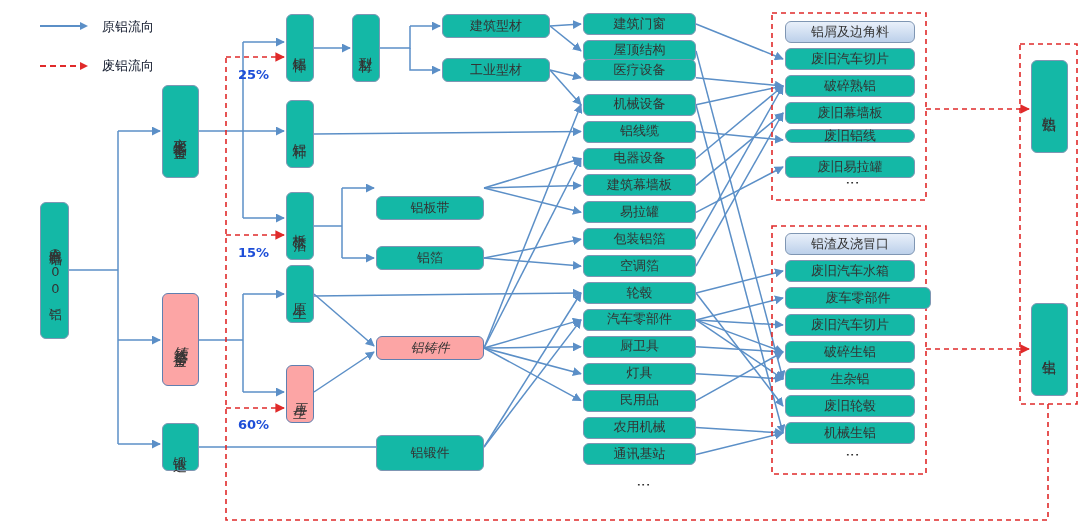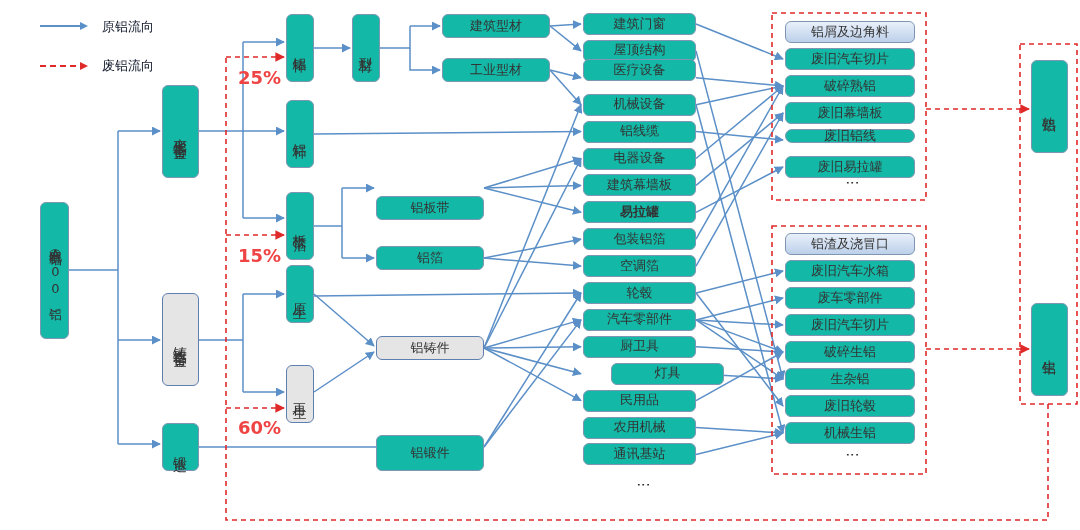--- a/index.html
+++ b/index.html
@@ -3,24 +3,24 @@
 <meta charset="utf-8">
 <style>
   html, body { margin: 0; padding: 0; background: #ffffff; }
   body { width: 1080px; height: 530px; position: relative; overflow: hidden;
          font-family: "DejaVu Sans", "Liberation Sans", sans-serif; color: #333; }
   #diagram { position: absolute; left: 0; top: 0; width: 1080px; height: 530px; }
   .node { position: absolute; box-sizing: border-box; border: 1.6px solid #7f96b3;
           border-radius: 6px; background: #14b8a6; display: flex; align-items: center;
           justify-content: center; font-size: 13px; color: #333; text-align: center; line-height: 1.15; }
   .node.v { writing-mode: vertical-rl; text-orientation: upright; letter-spacing: 2px; font-size: 14px; }
-  .node.filled { background: #e5e5e5; border-color: #5f7fb0; }
+  .node.filled { background: #fca5a5; border-color: #5f7fb0; font-style: italic; }
   .node.header { background: linear-gradient(#e9f0fa, #bcd0ea); font-weight: normal; }
   .dots { position: absolute; font-size: 14px; color: #333; writing-mode: vertical-rl; letter-spacing: -2px; }
-  .pct { position: absolute; color: #ef4444; font-weight: bold; font-size: 18px; }
+  .pct { position: absolute; color: #1d4ed8; font-weight: bold; font-size: 13px; }
   .legend-label { position: absolute; font-size: 13px; color: #0f172a; }
 </style>
 </head>
 <body>
 
 <svg id="diagram" xmlns="http://www.w3.org/2000/svg" width="1080" height="530">
   <defs>
     <marker id="arrB" viewBox="0 0 10 10" refX="9" refY="5" markerWidth="6" markerHeight="6" orient="auto">
       <path d="M0,0 L10,5 L0,10 z" fill="#5b8fc7"></path>
     </marker>
@@ -140,46 +140,46 @@
 <div class="node" id="n-forgings" style="left:376px;top:435px;width:108px;height:36px;">铝锻件</div>
 
 <div id="enduses">
     <div class="node" style="left: 583px; top: 13px; width: 113px; height: 22px;">建筑门窗</div>
     <div class="node" style="left: 583px; top: 39.9px; width: 113px; height: 22px;">屋顶结构</div>
     <div class="node" style="left: 583px; top: 59px; width: 113px; height: 22px;">医疗设备</div>
     <div class="node" style="left: 583px; top: 93.7px; width: 113px; height: 22px;">机械设备</div>
     <div class="node" style="left: 583px; top: 120.6px; width: 113px; height: 22px;">铝线缆</div>
     <div class="node" style="left: 583px; top: 147.5px; width: 113px; height: 22px;">电器设备</div>
     <div class="node" style="left: 583px; top: 174.4px; width: 113px; height: 22px;">建筑幕墙板</div>
-    <div class="node" style="left: 583px; top: 201.3px; width: 113px; height: 22px; font-weight: bold;">易拉罐</div>
+    <div class="node" style="left: 583px; top: 201.3px; width: 113px; height: 22px;">易拉罐</div>
     <div class="node" style="left: 583px; top: 228.2px; width: 113px; height: 22px;">包装铝箔</div>
     <div class="node" style="left: 583px; top: 255.1px; width: 113px; height: 22px;">空调箔</div>
     <div class="node" style="left: 583px; top: 282px; width: 113px; height: 22px;">轮毂</div>
     <div class="node" style="left: 583px; top: 308.9px; width: 113px; height: 22px;">汽车零部件</div>
     <div class="node" style="left: 583px; top: 335.8px; width: 113px; height: 22px;">厨卫具</div>
-    <div class="node" style="left: 583px; top: 362.7px; width: 113px; height: 22px; margin-left: 28px;">灯具</div>
+    <div class="node" style="left: 583px; top: 362.7px; width: 113px; height: 22px;">灯具</div>
     <div class="node" style="left: 583px; top: 389.6px; width: 113px; height: 22px;">民用品</div>
     <div class="node" style="left: 583px; top: 416.5px; width: 113px; height: 22px;">农用机械</div>
     <div class="node" style="left: 583px; top: 443.4px; width: 113px; height: 22px;">通讯基站</div>
   </div>
 <div class="dots" style="left:636px;top:478px;">⋮</div>
 
 <div id="wgroup">
     <div class="node header" style="left: 785px; top: 21px; width: 130px; height: 22px;">铝屑及边角料</div>
     <div class="node" style="left: 785px; top: 48px; width: 130px; height: 22px;">废旧汽车切片</div>
     <div class="node" style="left: 785px; top: 75px; width: 130px; height: 22px;">破碎熟铝</div>
     <div class="node" style="left: 785px; top: 102px; width: 130px; height: 22px;">废旧幕墙板</div>
     <div class="node" style="left: 785px; top: 129px; width: 130px; height: 14px; border-radius: 9px;">废旧铝线</div>
     <div class="node" style="left: 785px; top: 156px; width: 130px; height: 22px;">废旧易拉罐</div>
   </div>
 <div class="dots" style="left:845px;top:176px;">⋮</div>
 <div id="cgroup">
     <div class="node header" style="left: 785px; top: 233px; width: 130px; height: 22px;">铝渣及浇冒口</div>
     <div class="node" style="left: 785px; top: 260px; width: 130px; height: 22px;">废旧汽车水箱</div>
-    <div class="node" style="left: 785px; top: 287px; width: 130px; height: 22px; border-radius: 6px;">废车零部件</div>
+    <div class="node" style="left: 785px; top: 287px; width: 146px; height: 22px; border-radius: 6px;">废车零部件</div>
     <div class="node" style="left: 785px; top: 314px; width: 130px; height: 22px;">废旧汽车切片</div>
     <div class="node" style="left: 785px; top: 341px; width: 130px; height: 22px;">破碎生铝</div>
     <div class="node" style="left: 785px; top: 368px; width: 130px; height: 22px;">生杂铝</div>
     <div class="node" style="left: 785px; top: 395px; width: 130px; height: 22px;">废旧轮毂</div>
     <div class="node" style="left: 785px; top: 422px; width: 130px; height: 22px;">机械生铝</div>
   </div>
 <div class="dots" style="left:845px;top:448px;">⋮</div>
 
 <div class="node v" id="n-wscrap" style="left:1031px;top:60px;width:37px;height:93px;">熟铝</div>
 <div class="node v" id="n-cscrap" style="left:1031px;top:303px;width:37px;height:93px;">生铝</div>

